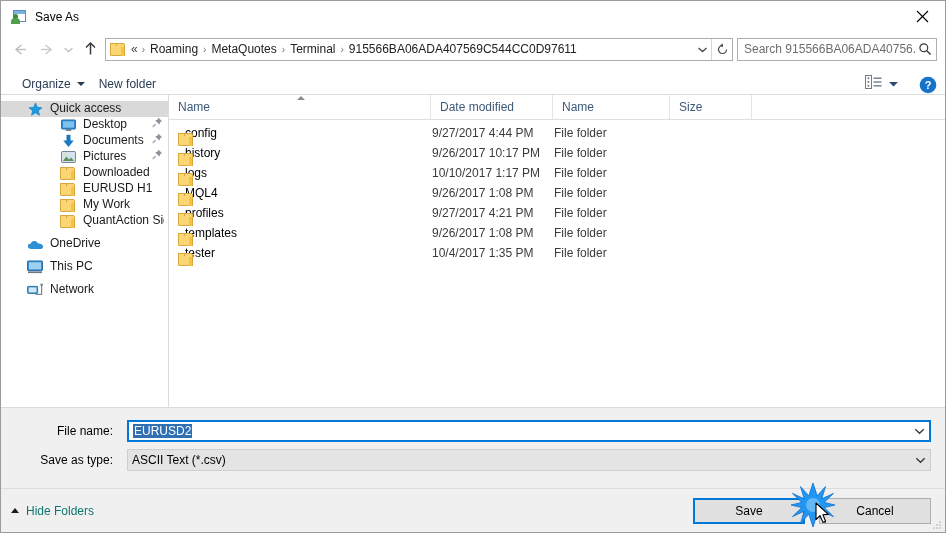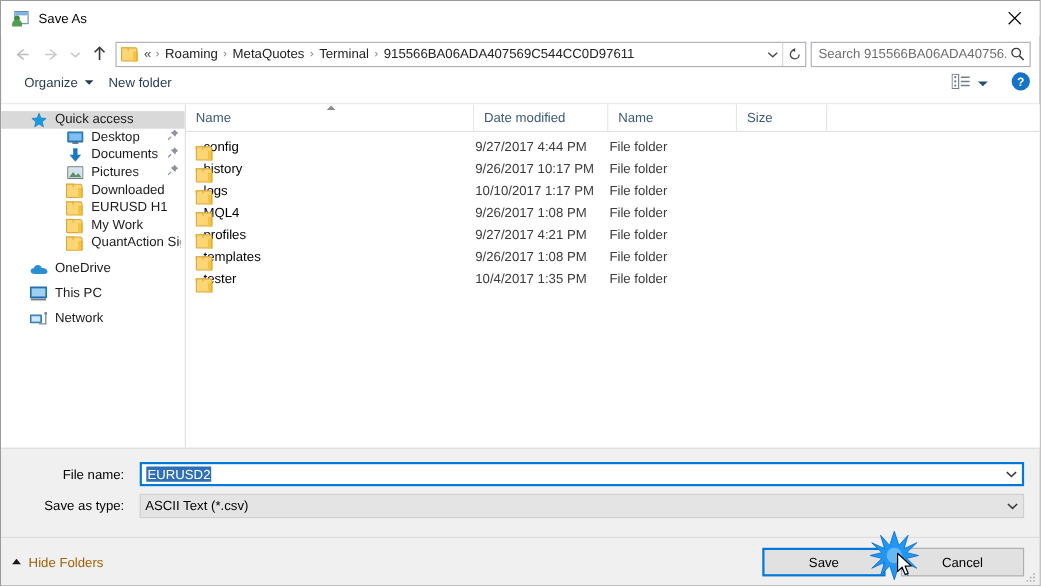--- a/index.html
+++ b/index.html
@@ -160,21 +160,21 @@
     white-space: nowrap;
     overflow: hidden;
   }
   .search-ico { width: 22px; display:flex; align-items:center; justify-content:center; }
 
   
   .cmdbar {
     height: 30px;
     flex: 0 0 auto;
     display: flex;
-    align-items: flex-start;
+    align-items: flex-end;
     border-bottom: 1px solid #dcdcdc;
     padding: 0 8px 0 14px;
     box-sizing: border-box;
   }
   .cmd-item {
     font-size: 12px;
     color: #2a3c54;
     padding: 3px 7px;
     display: flex; align-items: center; gap: 6px;
     cursor: default;
@@ -378,21 +378,21 @@
     background: #f0f0f0;
     border-top: 1px solid #dcdcdc;
     display: flex;
     align-items: center;
     padding: 0 14px 0 10px;
     box-sizing: border-box;
     position: relative;
   }
   .hidefolders {
     display: flex; align-items: center; gap: 7px;
-    font-size: 12px; color: #a16207; cursor: default;
+    font-size: 12px; color: #0f766e; cursor: default;
   }
   .up-chev {
     width: 0; height: 0;
     border-left: 4px solid transparent;
     border-right: 4px solid transparent;
     border-bottom: 5px solid #1a1a1a;
   }
   .footer-spacer { flex: 1 1 auto; }
   .btn {
     width: 112px; height: 26px;

